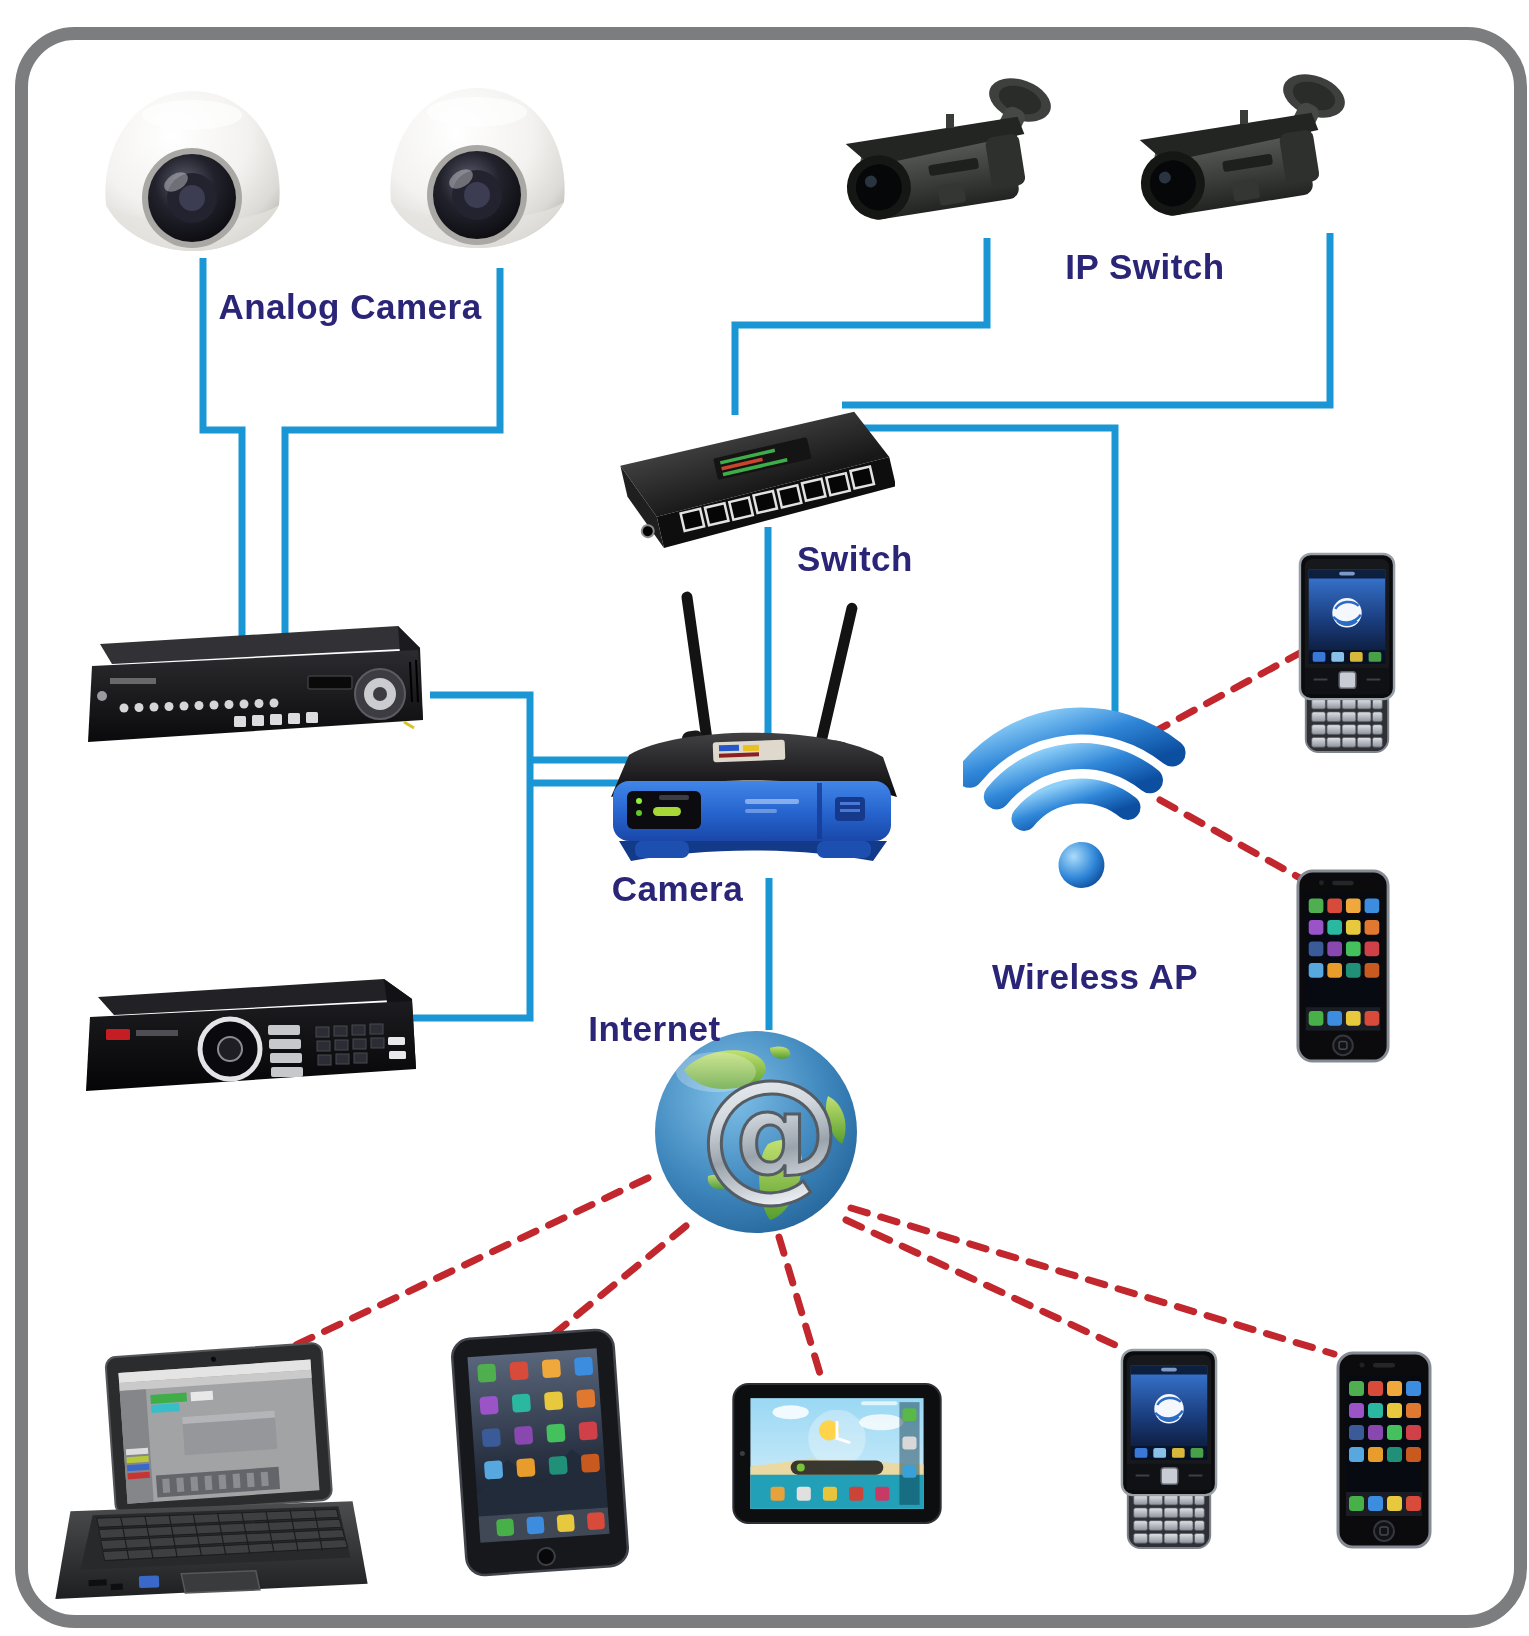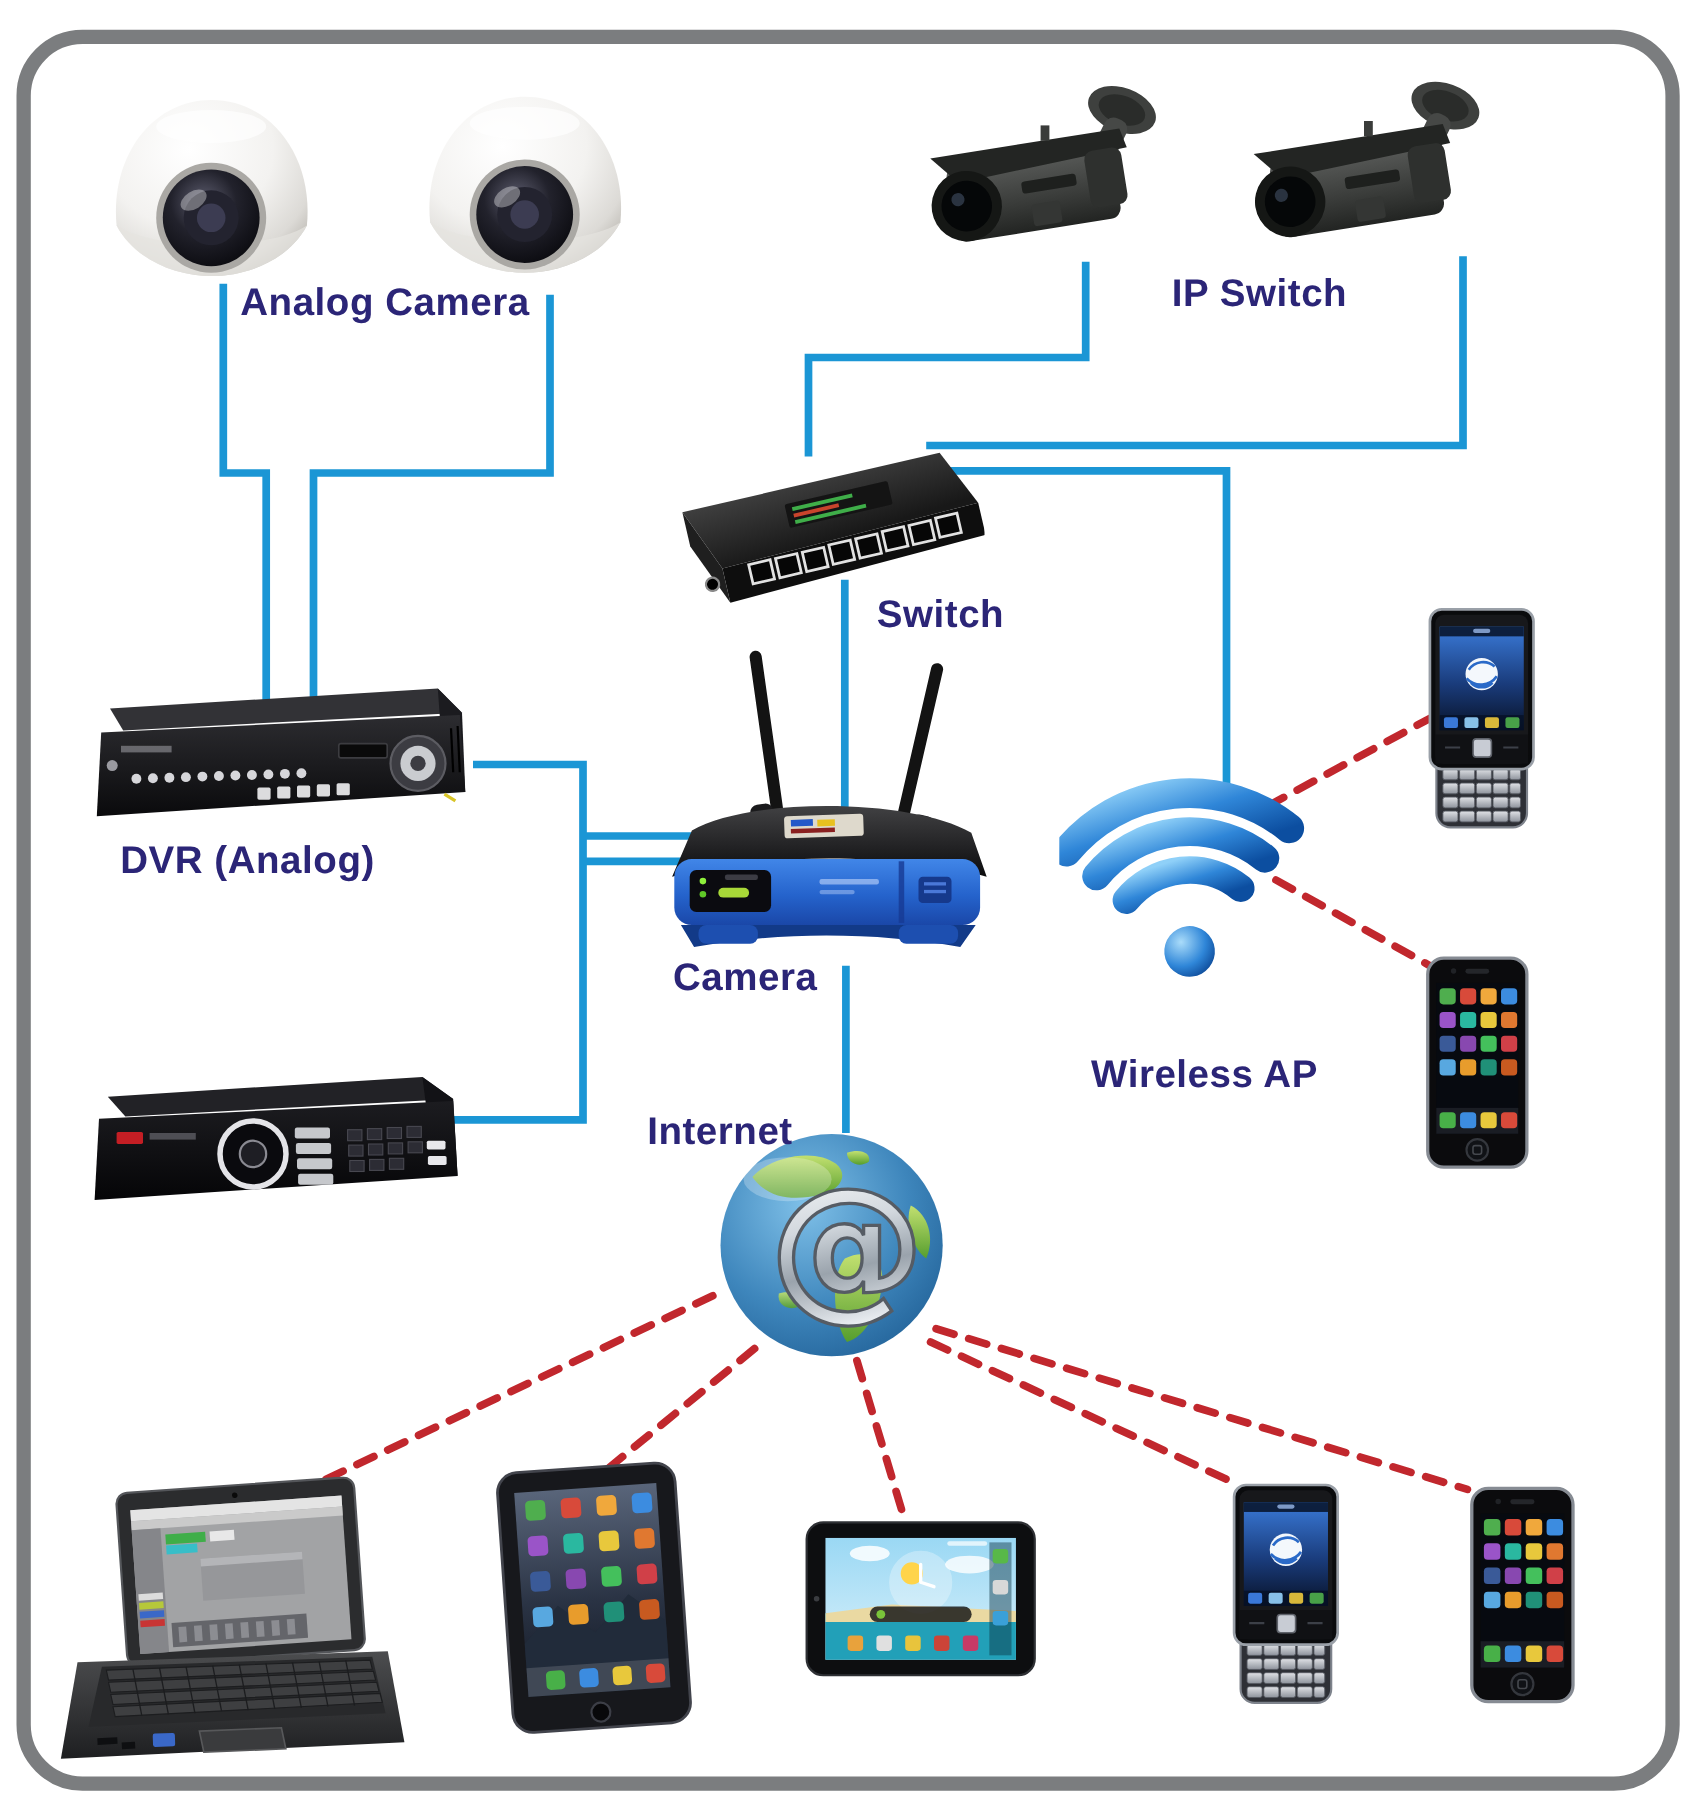--- a/index.html
+++ b/index.html
@@ -579,21 +579,20 @@
       <svg viewBox="0 0 104 210">
         <use href="#sym-bb"></use>
       </svg>
     </div>
   <div class="dev" style="left:1332px;top:1350px;width:104px;height:200px">
       <svg viewBox="0 0 104 200">
         <use href="#sym-iphone"></use>
       </svg>
     </div>
 
-  <div class="lbl" style="left:200px;top:256px;width:300px">Analog Camera</div>
+  <div class="lbl" style="left:200px;top:288px;width:300px">Analog Camera</div>
   <div class="lbl" style="left:1020px;top:248px;width:250px">IP Switch</div>
   <div class="lbl" style="left:790px;top:540px;width:130px">Switch</div>
-  <div class="lbl" style="left:95px;top:764px;width:260px">DVR (Analog)</div>
   <div class="lbl" style="left:605px;top:870px;width:145px">Camera</div>
   <div class="lbl" style="left:980px;top:958px;width:230px">Wireless AP</div>
   <div class="lbl" style="left:572px;top:1010px;width:165px">Internet</div>
 
 </div>
 
 </body></html>

